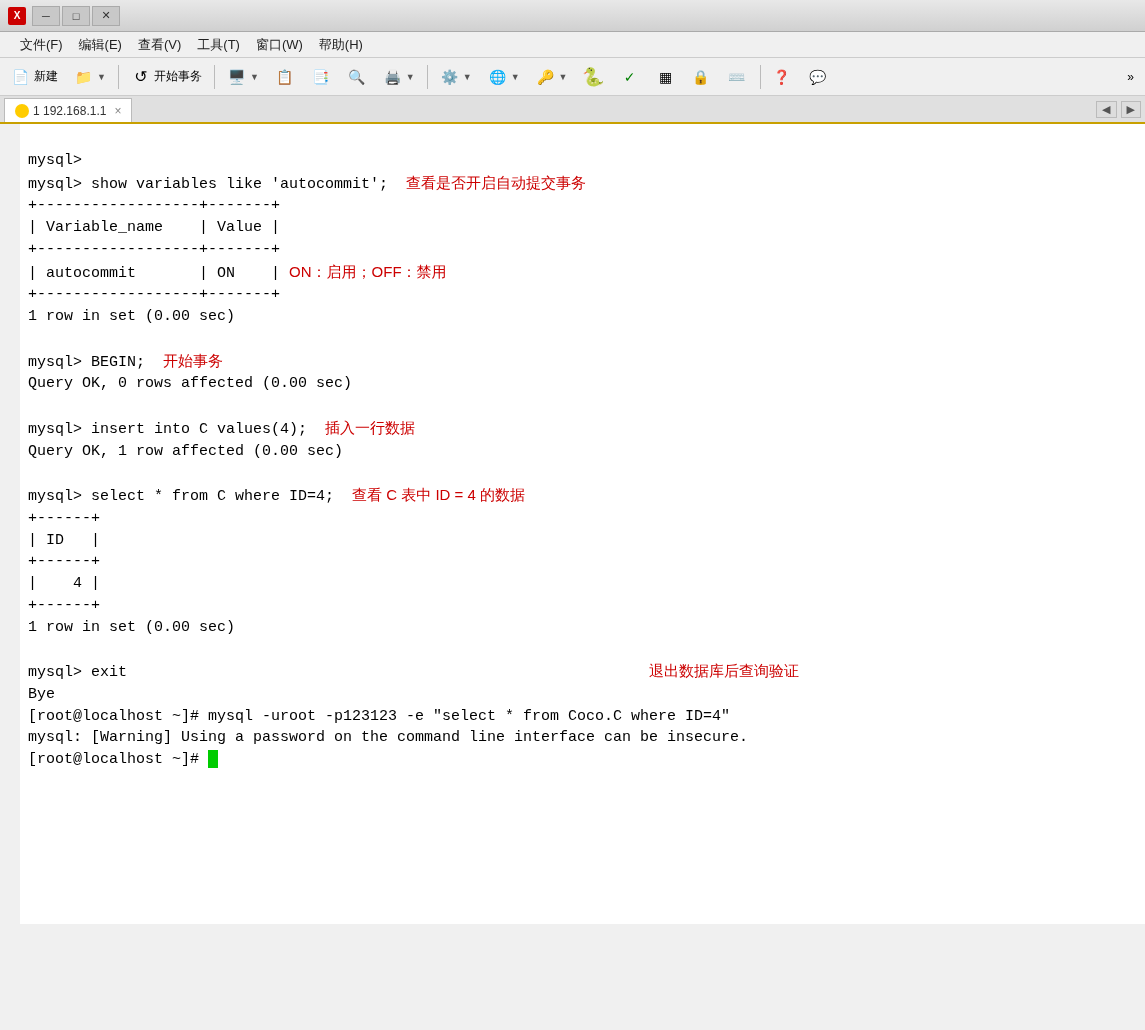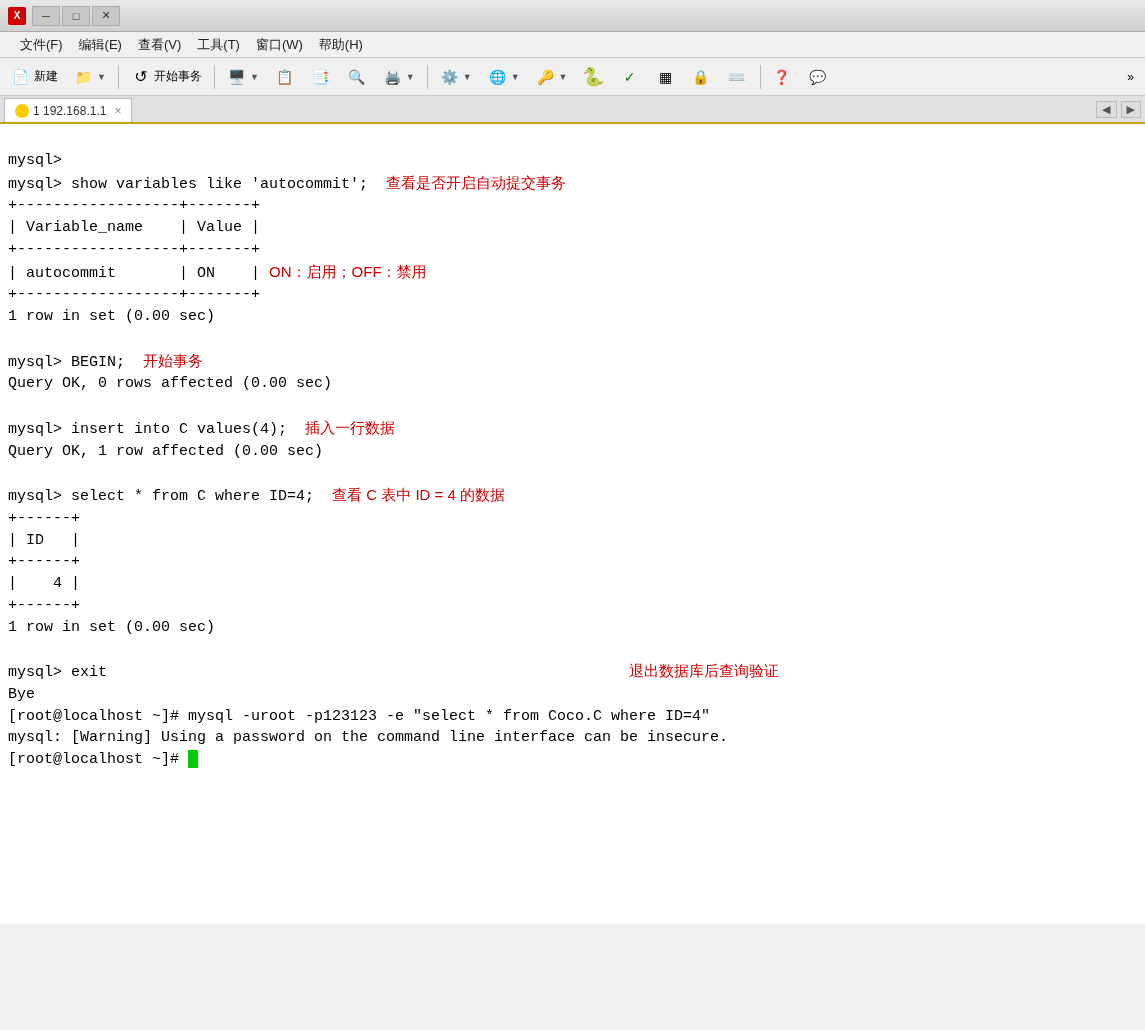--- a/index.html
+++ b/index.html
@@ -158,20 +158,21 @@
       color: #cc0000;
       border-top: 1px solid #eee;
       line-height: 1.6;
       height: 80px;
       display: flex; align-items: center;
     }
 
     .terminal-wrapper {
       display: flex;
       height: calc(1030px - 32px - 26px - 38px - 28px);
+      padding-left: 20px;
     }
   </style>
 </head>
 <body>
 
 <div id="titlebar">
   <div class="app-icon">
     <span>X</span>
   </div>
   <div class="win-controls">

